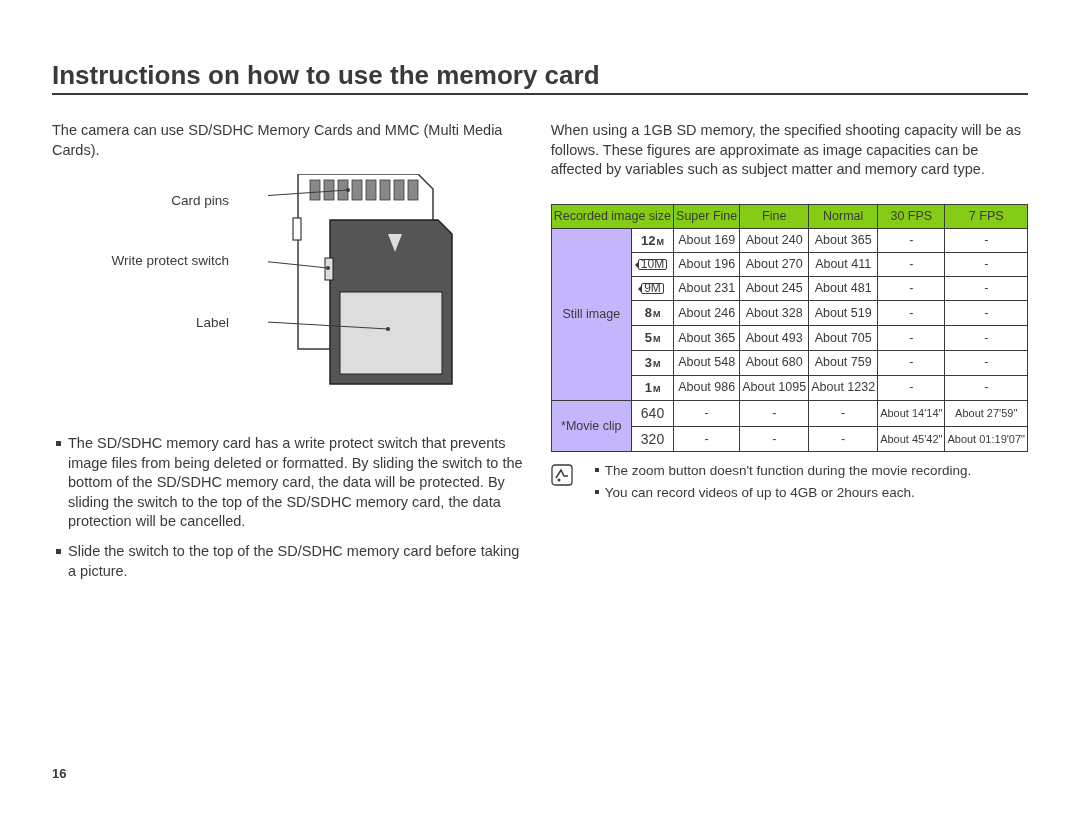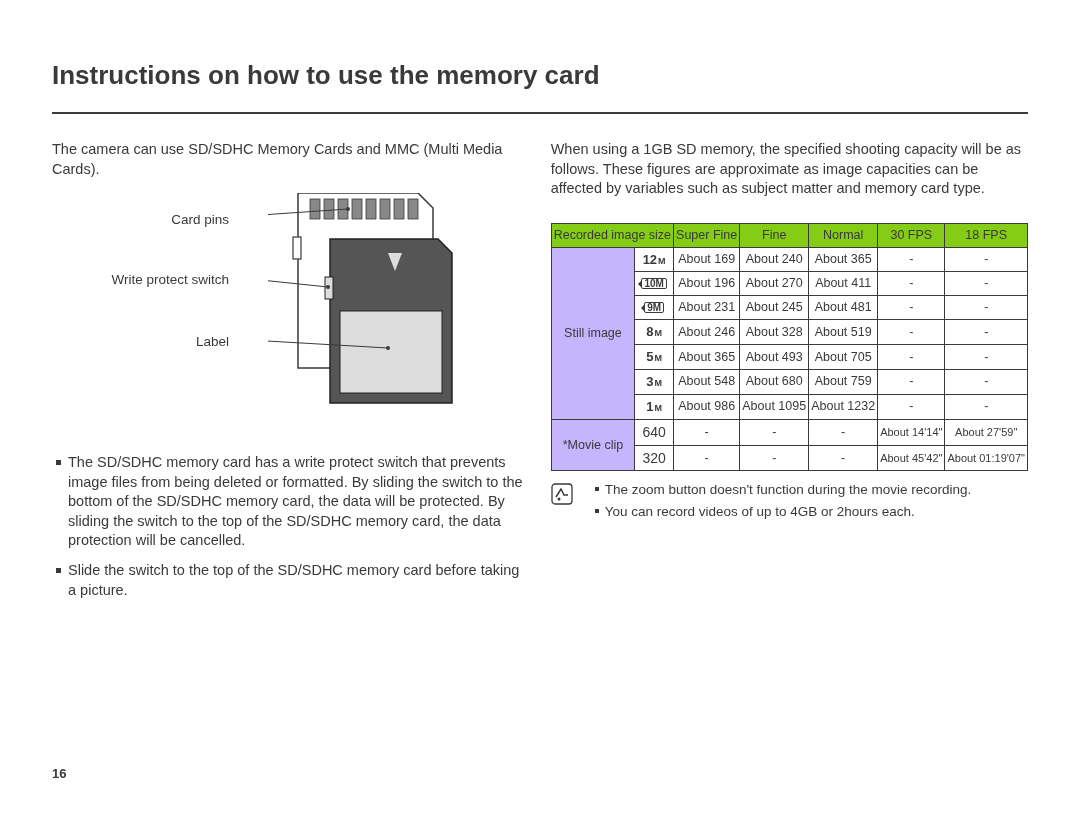--- a/index.html
+++ b/index.html
@@ -9,21 +9,21 @@
     background: #fff;
     font-family: Arial, Helvetica, sans-serif;
     color: #3a3a3a;
     position: relative;
     padding: 60px 52px 0 52px;
   }
   .title {
     font-size: 26px;
     font-weight: bold;
     border-bottom: 2px solid #3a3a3a;
-    padding-bottom: 21px;
+    padding-bottom: 2px;
     margin-bottom: 26px;
   }
   .columns {
     display: flex;
     gap: 28px;
   }
   .col {
     flex: 1;
     font-size: 14.5px;
     line-height: 1.35;
@@ -85,25 +85,24 @@
     font-weight: bold;
     font-size: 13px;
     display: inline-flex;
     align-items: baseline;
   }
   .sizeicon .m-sub { font-size: 9px; margin-left: 1px; font-weight: bold; }
   .boxicon {
     display: inline-block;
     border: 1.2px solid #3a3a3a;
     border-radius: 2px;
-    font-size: 10px;
+    font-size: 12px;
     padding: 0 2px;
     line-height: 9px;
     position: relative;
-    font-weight: bold;
   }
   .boxicon::before {
     content: "";
     position: absolute;
     left: -4px; top: 2px;
     width: 0; height: 0;
     border-top: 3px solid transparent;
     border-bottom: 3px solid transparent;
     border-right: 3px solid #3a3a3a;
   }
@@ -203,21 +202,21 @@
     <p class="right-intro">When using a 1GB SD memory, the specified shooting capacity will be as follows. These figures are approximate as image capacities can be affected by variables such as subject matter and memory card type.</p>
 
     <table class="capacity">
       <tbody>
           <tr class="hdr">
         <th colspan="2">Recorded image size</th>
         <th>Super Fine</th>
         <th>Fine</th>
         <th>Normal</th>
         <th>30 FPS</th>
-        <th>18 FPS</th>
+        <th>7 FPS</th>
       </tr>
 
       <tr>
         <td rowspan="7" class="rowhdr">Still image</td>
         <td><span class="sizeicon">
                 <span>12</span>
                 <span class="m-sub">M</span>
               </span></td>
         <td>About 169</td>
         <td>About 240</td>

